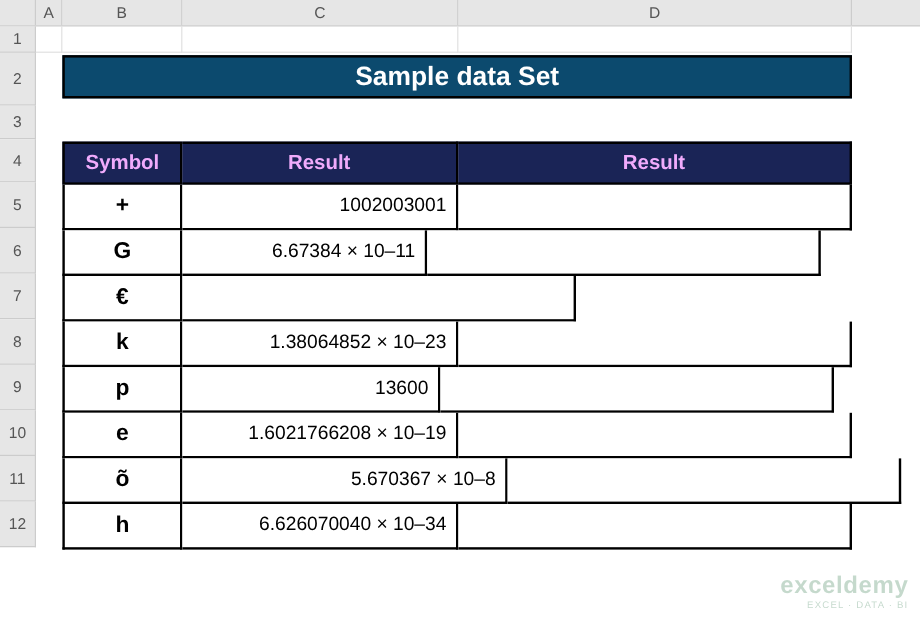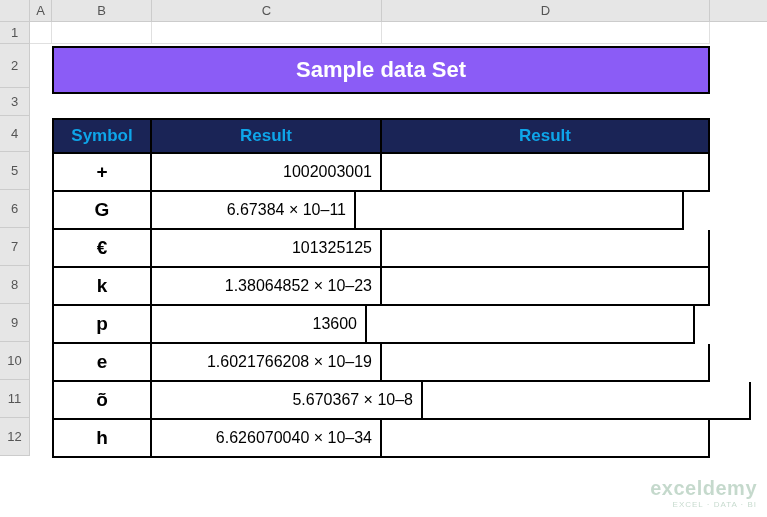--- a/index.html
+++ b/index.html
@@ -64,43 +64,43 @@
     .grid-row {
       display: flex;
       height: 36px;
     }
     .grid-cell {
       border-right: 1px solid #e0e0e0;
       border-bottom: 1px solid #e0e0e0;
     }
     .title-bar {
       position: absolute;
-      height: 48px;
+      height: 36px;
       display: flex;
       align-items: center;
       justify-content: center;
       font-size: 22px;
       font-weight: bold;
       color: #fff;
-      background: #8b5cf6;
+      background: #0c4a6e;
       border: 2px solid #000;
     }
     .table-container {
       position: absolute;
     }
     .table-header-row {
       display: flex;
       height: 36px;
     }
     .th-cell {
       display: flex;
       align-items: center;
       justify-content: center;
       background: #1a2456;
-      color: #0ea5e9;
+      color: #f0abfc;
       font-size: 17px;
       font-weight: bold;
       border: 2px solid #000;
     }
     .td-row {
       display: flex;
       height: 38px;
     }
     .td-cell {
       display: flex;
@@ -213,21 +213,20 @@
       <div class="td-cell td-number" style="width:230px">1002003001</div>
       <div class="td-cell td-result" style="width:328px"></div>
     </div>
     <div class="td-row">
       <div class="td-cell td-symbol" style="width:100px">G</div>
       <div class="td-cell td-number" style="width:204px">6.67384 × 10–11</div>
       <div class="td-cell td-result" style="width:328px"></div>
     </div>
     <div class="td-row">
       <div class="td-cell td-symbol" style="width:100px">€</div>
-      <div class="td-cell td-number" style="width:230px">101325125</div>
       <div class="td-cell td-result" style="width:328px"></div>
     </div>
     <div class="td-row">
       <div class="td-cell td-symbol" style="width:100px">k</div>
       <div class="td-cell td-number" style="width:230px">1.38064852 × 10–23</div>
       <div class="td-cell td-result" style="width:328px"></div>
     </div>
     <div class="td-row">
       <div class="td-cell td-symbol" style="width:100px">p</div>
       <div class="td-cell td-number" style="width:215px">13600</div>

